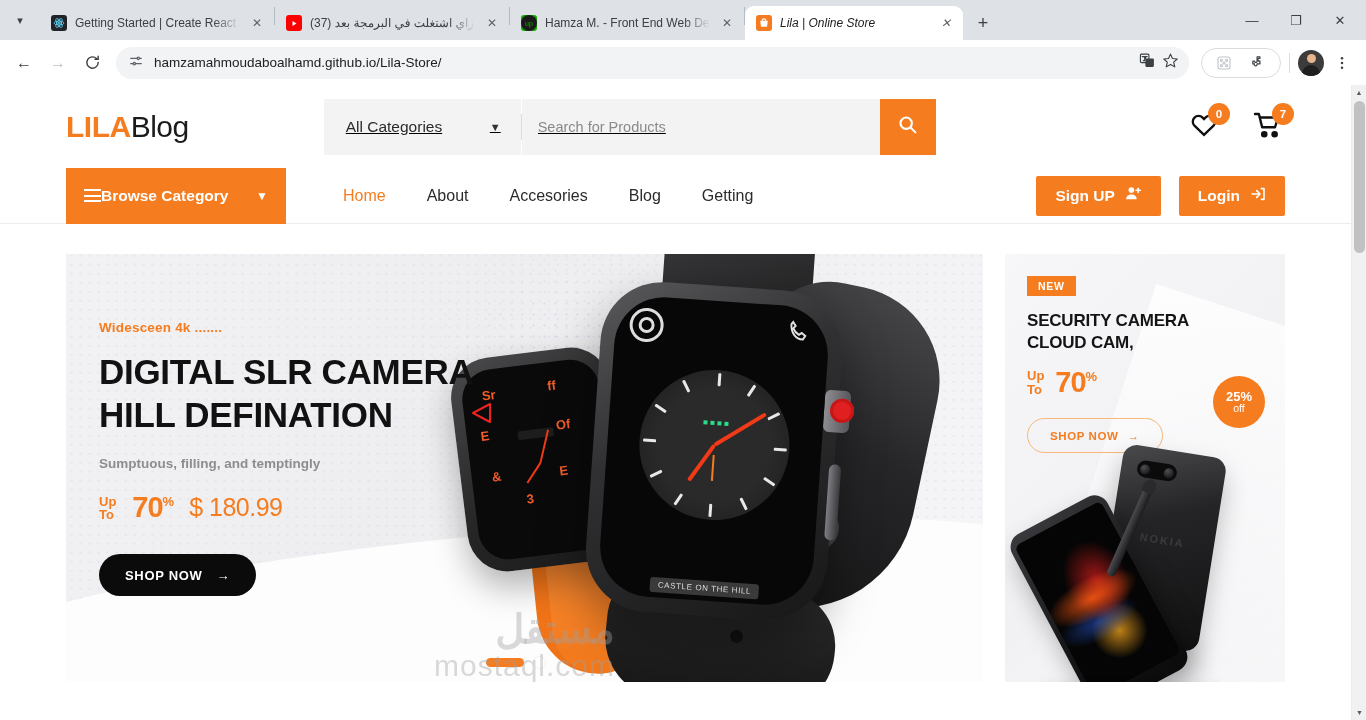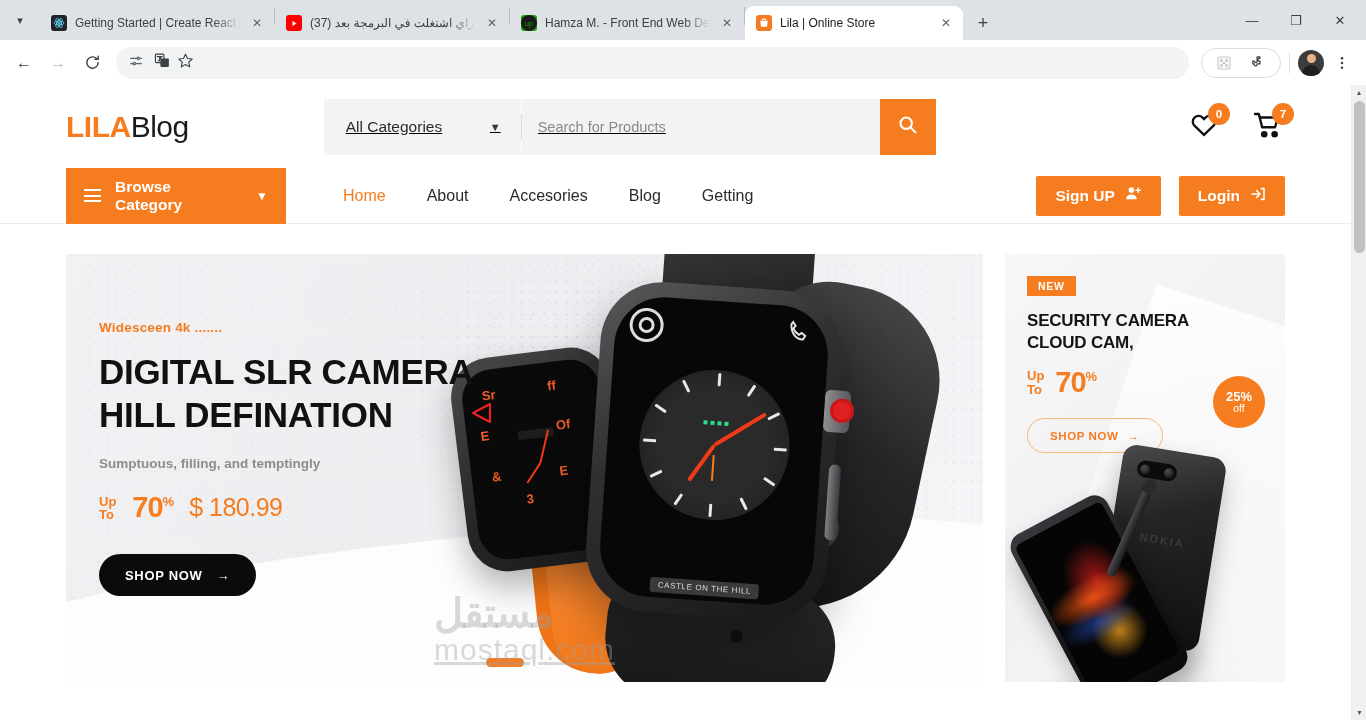--- a/index.html
+++ b/index.html
@@ -22,21 +22,21 @@
     justify-content: center; flex: 0 0 40px;
   }
   .tabsearch .chev { font-size: 11px; color: #3c4043; }
 
   .tab {
     height: 34px; display: flex; align-items: center; gap: 8px;
     padding: 0 8px 0 11px; position: relative;
     border-radius: 9px 9px 0 0; flex: 0 0 auto;
     background: transparent;
   }
-  .tab.active { background: #ffffff; }
+  .tab.active { background: #ffffff; font-style: italic; }
   .tab .favicon {
     width: 16px; height: 16px; flex: 0 0 16px; border-radius: 3px;
     display: flex; align-items: center; justify-content: center;
     font-size: 9px; overflow: hidden;
   }
   .fav-react { background: #20232a; }
   .fav-yt { background: #ff0000; border-radius: 3px; }
   .fav-up { background: #14a800; border-radius: 50%; }
   .fav-lila { background: #f47b20; border-radius: 3px; }
   .tab .title {
@@ -158,21 +158,21 @@
     font-weight: 700; display: flex; align-items: center; justify-content: center;
   }
 
   
   .navbar {
     height: 56px; padding: 0 66px; display: flex; align-items: center;
     background: #fff; border-bottom: 1px solid #ececec;
   }
   .browse-cat {
     width: 220px; height: 56px; background: #f57c1f; color: #fff;
-    display: flex; align-items: center; gap: 14px; padding: 0 18px;
+    display: flex; align-items: center; padding: 0 18px;
     font-size: 15.5px; font-weight: 700; flex: 0 0 220px;
   }
   .hamburger { display: inline-flex; flex-direction: column; gap: 3.5px; }
   .hamburger i { display:block; width: 17px; height: 2px; background: #fff; }
   .browse-cat .chev { margin-left: auto; font-size: 12px; }
   .navlinks { display: flex; align-items: center; gap: 41px; margin-left: 57px; }
   .navlinks a {
     font-size: 16px; color: #2b2b2b; text-decoration: none;
   }
   .navlinks a.active { color: #f57c1f; }
@@ -321,25 +321,25 @@
   }
   .band-hole { position:absolute; left:360px; top:252px; width:44px; height:44px;
                border-radius:50%;
                background: radial-gradient(circle at 35% 35%,#9a9a9e,#4a4a4d 60%,#2a2a2c); }
   .band-hole::after { content:''; position:absolute; inset:10px; border-radius:50%;
                background: repeating-conic-gradient(#6f6f73 0 6deg,#4d4d51 6deg 12deg); }
   .band-dot { position:absolute; left:295px; top:376px; width:13px; height:13px;
               border-radius:50%; background:#101011; }
 
   .wm {
-    position: absolute; left: 50%; bottom: 16px; transform: translateX(-50%);
-    z-index: 9; text-align: left; pointer-events: none; margin-top: 16px;
+    position: absolute; left: 50%; bottom: 0; transform: translateX(-50%);
+    z-index: 9; text-align: right; pointer-events: none; margin-top: 16px;
   }
   .wm .wm-ar { font-size: 40px; color: rgba(160,160,160,.40); font-weight:700; line-height:1; }
-  .wm .wm-en { font-size: 30px; color: rgba(160,160,160,.40); letter-spacing: 1px; line-height:1.1;text-decoration:underline; }
+  .wm .wm-en { font-size: 30px; color: rgba(160,160,160,.40); letter-spacing: 1px; line-height:1.1; }
 
   .dots { position:absolute; left: 420px; bottom: 14px; display:flex; align-items:center; gap:10px; z-index:9; }
   .dot-active { width: 38px; height: 9px; border-radius: 5px; background: #f57c1f; display:block; }
   .dot { width: 11px; height: 11px; border-radius: 50%; background: #fff;
          box-shadow: 0 0 0 1px rgba(0,0,0,.05); display:block; }
 
   
   .promo {
     width: 280px; height: 428px; position: relative; overflow: hidden;
     background: linear-gradient(135deg,#f7f7f9 0%,#f1f1f4 55%,#fbfbfc 100%);
@@ -507,20 +507,21 @@
       <span>
         <svg width="16" height="16" viewBox="0 0 24 24" fill="none" stroke="#5f6368" stroke-width="1.8" stroke-linecap="round">
             <line x1="4" y1="8" x2="14" y2="8"></line>
             <line x1="17" y1="8" x2="20" y2="8"></line>
             <circle cx="15.5" cy="8" r="1.8"></circle>
             <line x1="4" y1="16" x2="8" y2="16"></line>
             <line x1="11" y1="16" x2="20" y2="16"></line>
             <circle cx="9.5" cy="16" r="1.8"></circle>
           </svg>
       </span>
+      <span class="url">hamzamahmoudaboalhamd.github.io/Lila-Store/</span>
       <span class="omni-right">
         <span>
           <svg width="17" height="17" viewBox="0 0 24 24" fill="none" stroke="#3c4043" stroke-width="1.6">
               <rect x="2" y="3" width="12" height="12" rx="1.5"></rect>
               <path d="M4.5 6.5h7M8 6.5v6M6 12.5c2-1 3.5-3 3.5-5" stroke-linecap="round"></path>
               <rect x="9" y="9" width="12" height="12" rx="1.5" fill="#3c4043" stroke="none"></rect>
               <text x="15" y="18.5" font-size="8" fill="#fff" text-anchor="middle" font-family="Liberation Sans">A</text>
             </svg>
         </span>
         <span>

